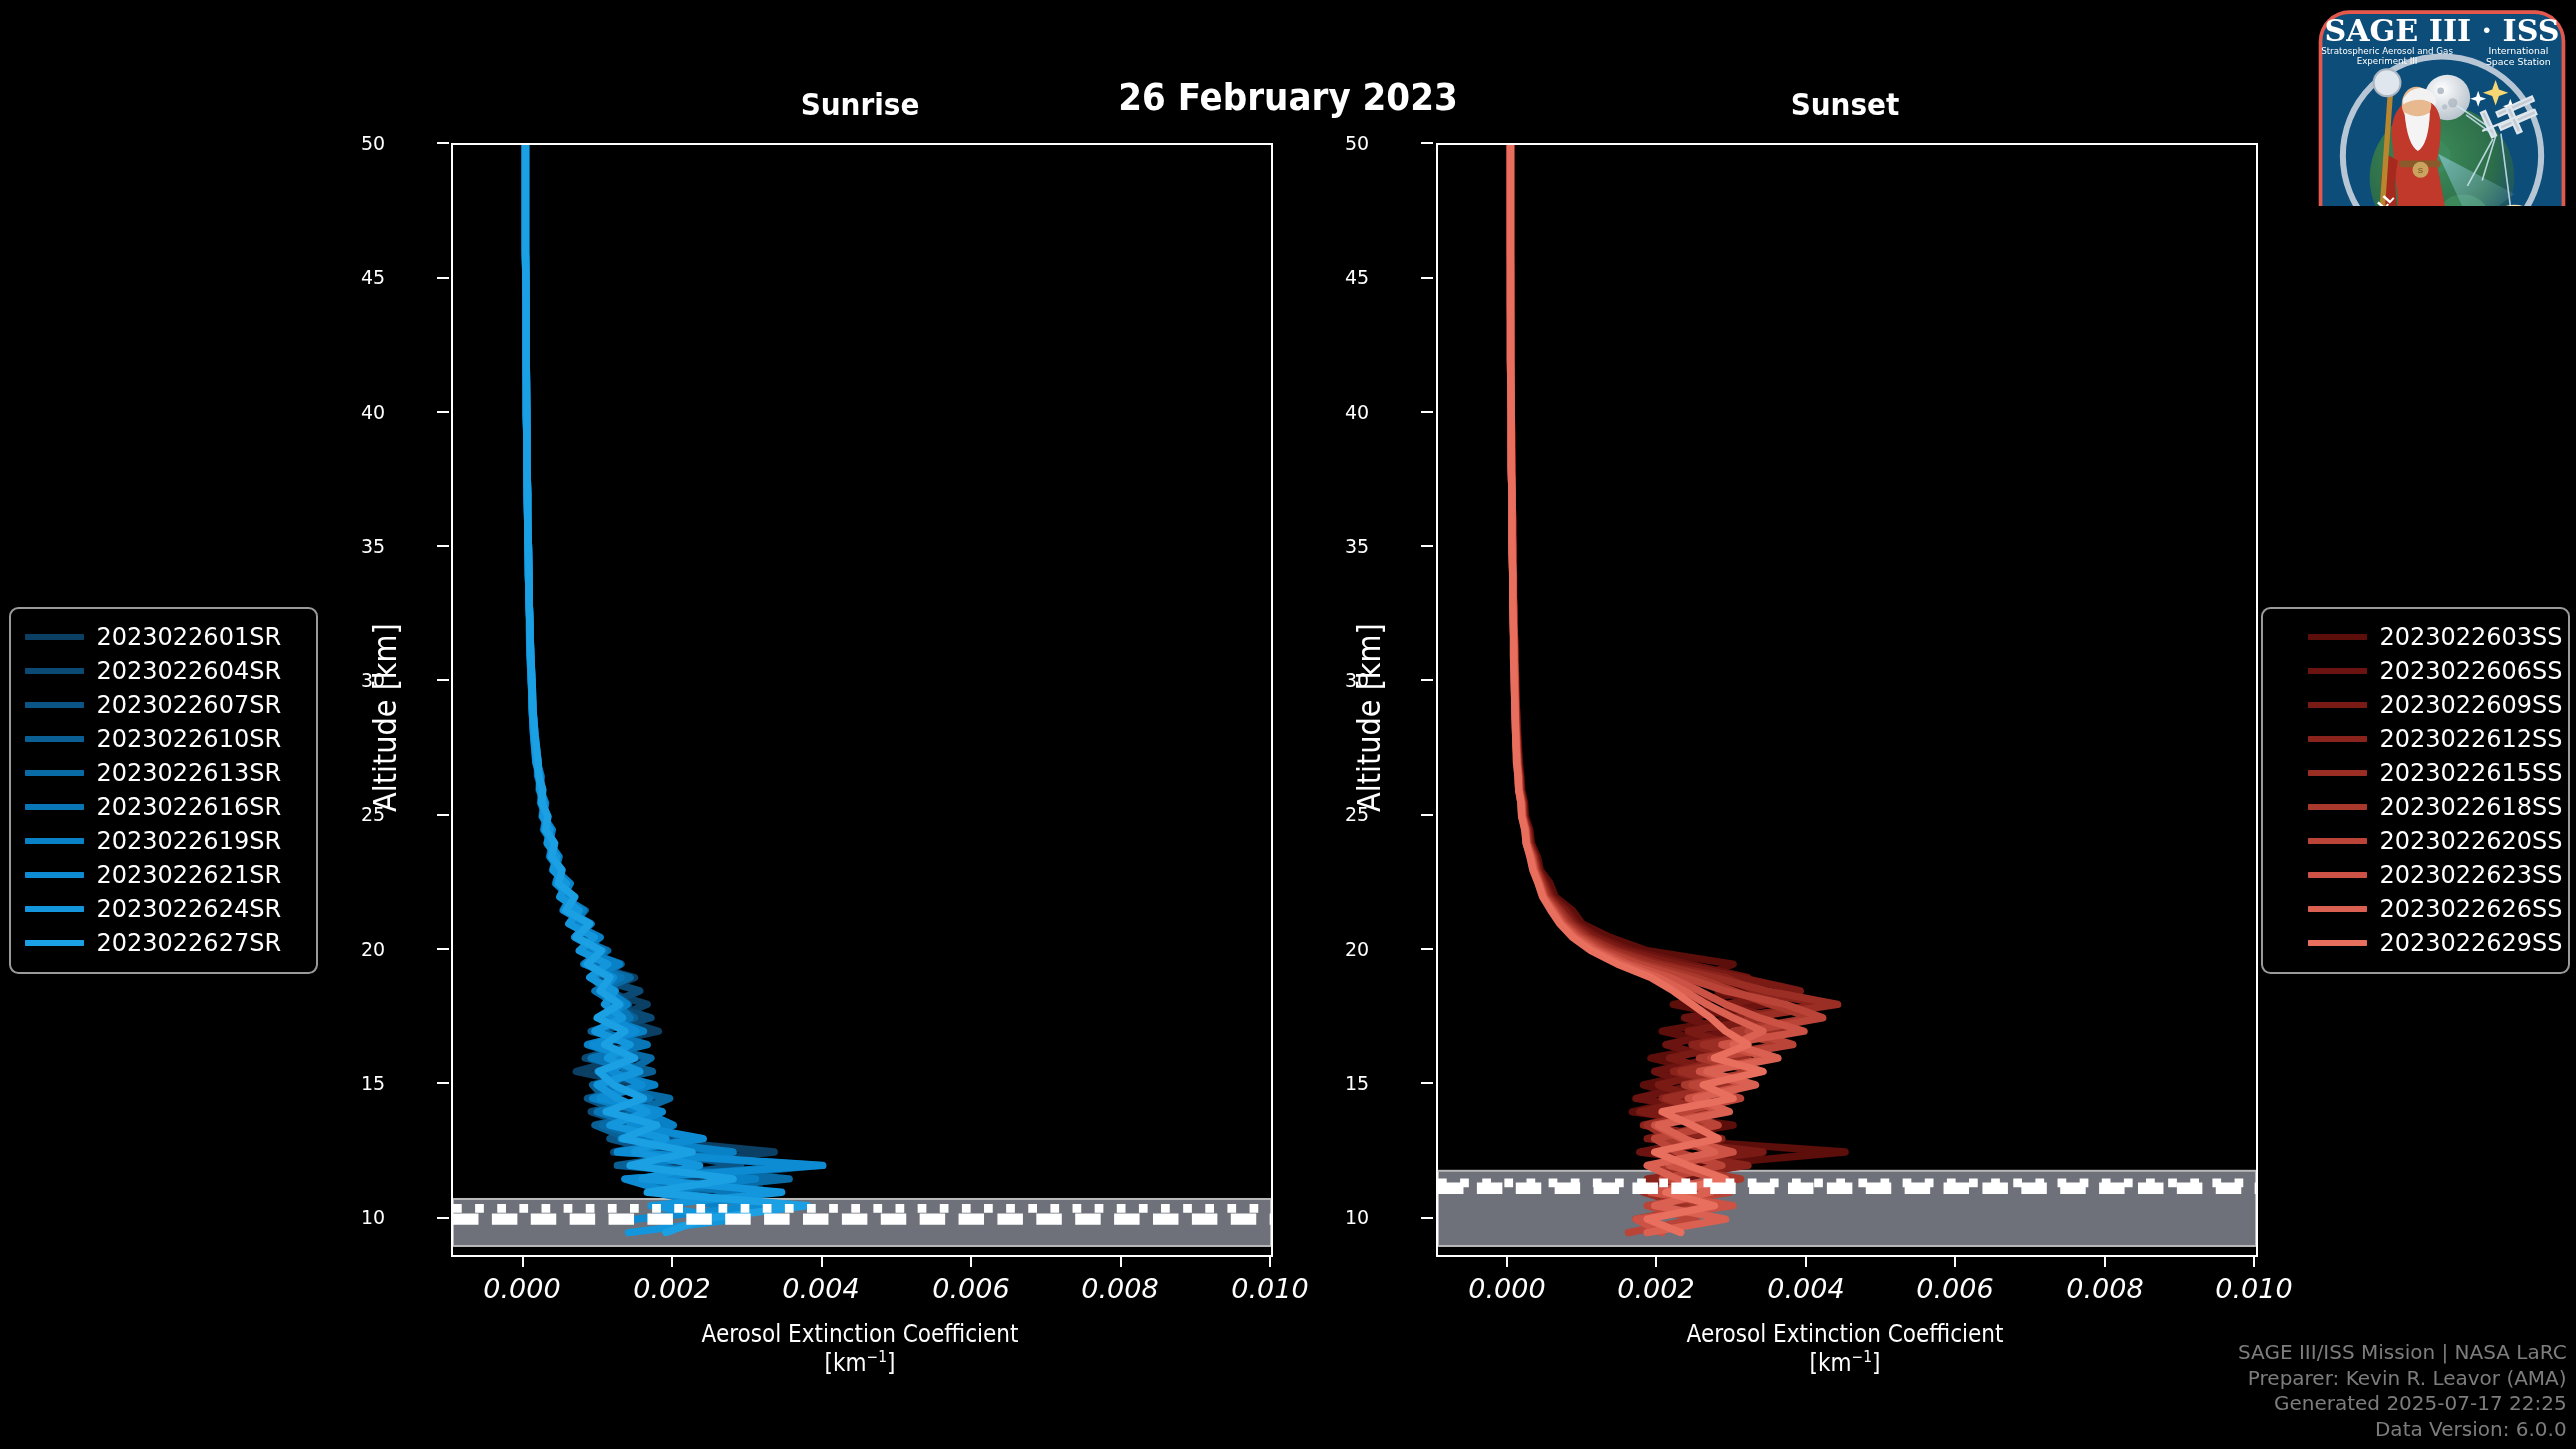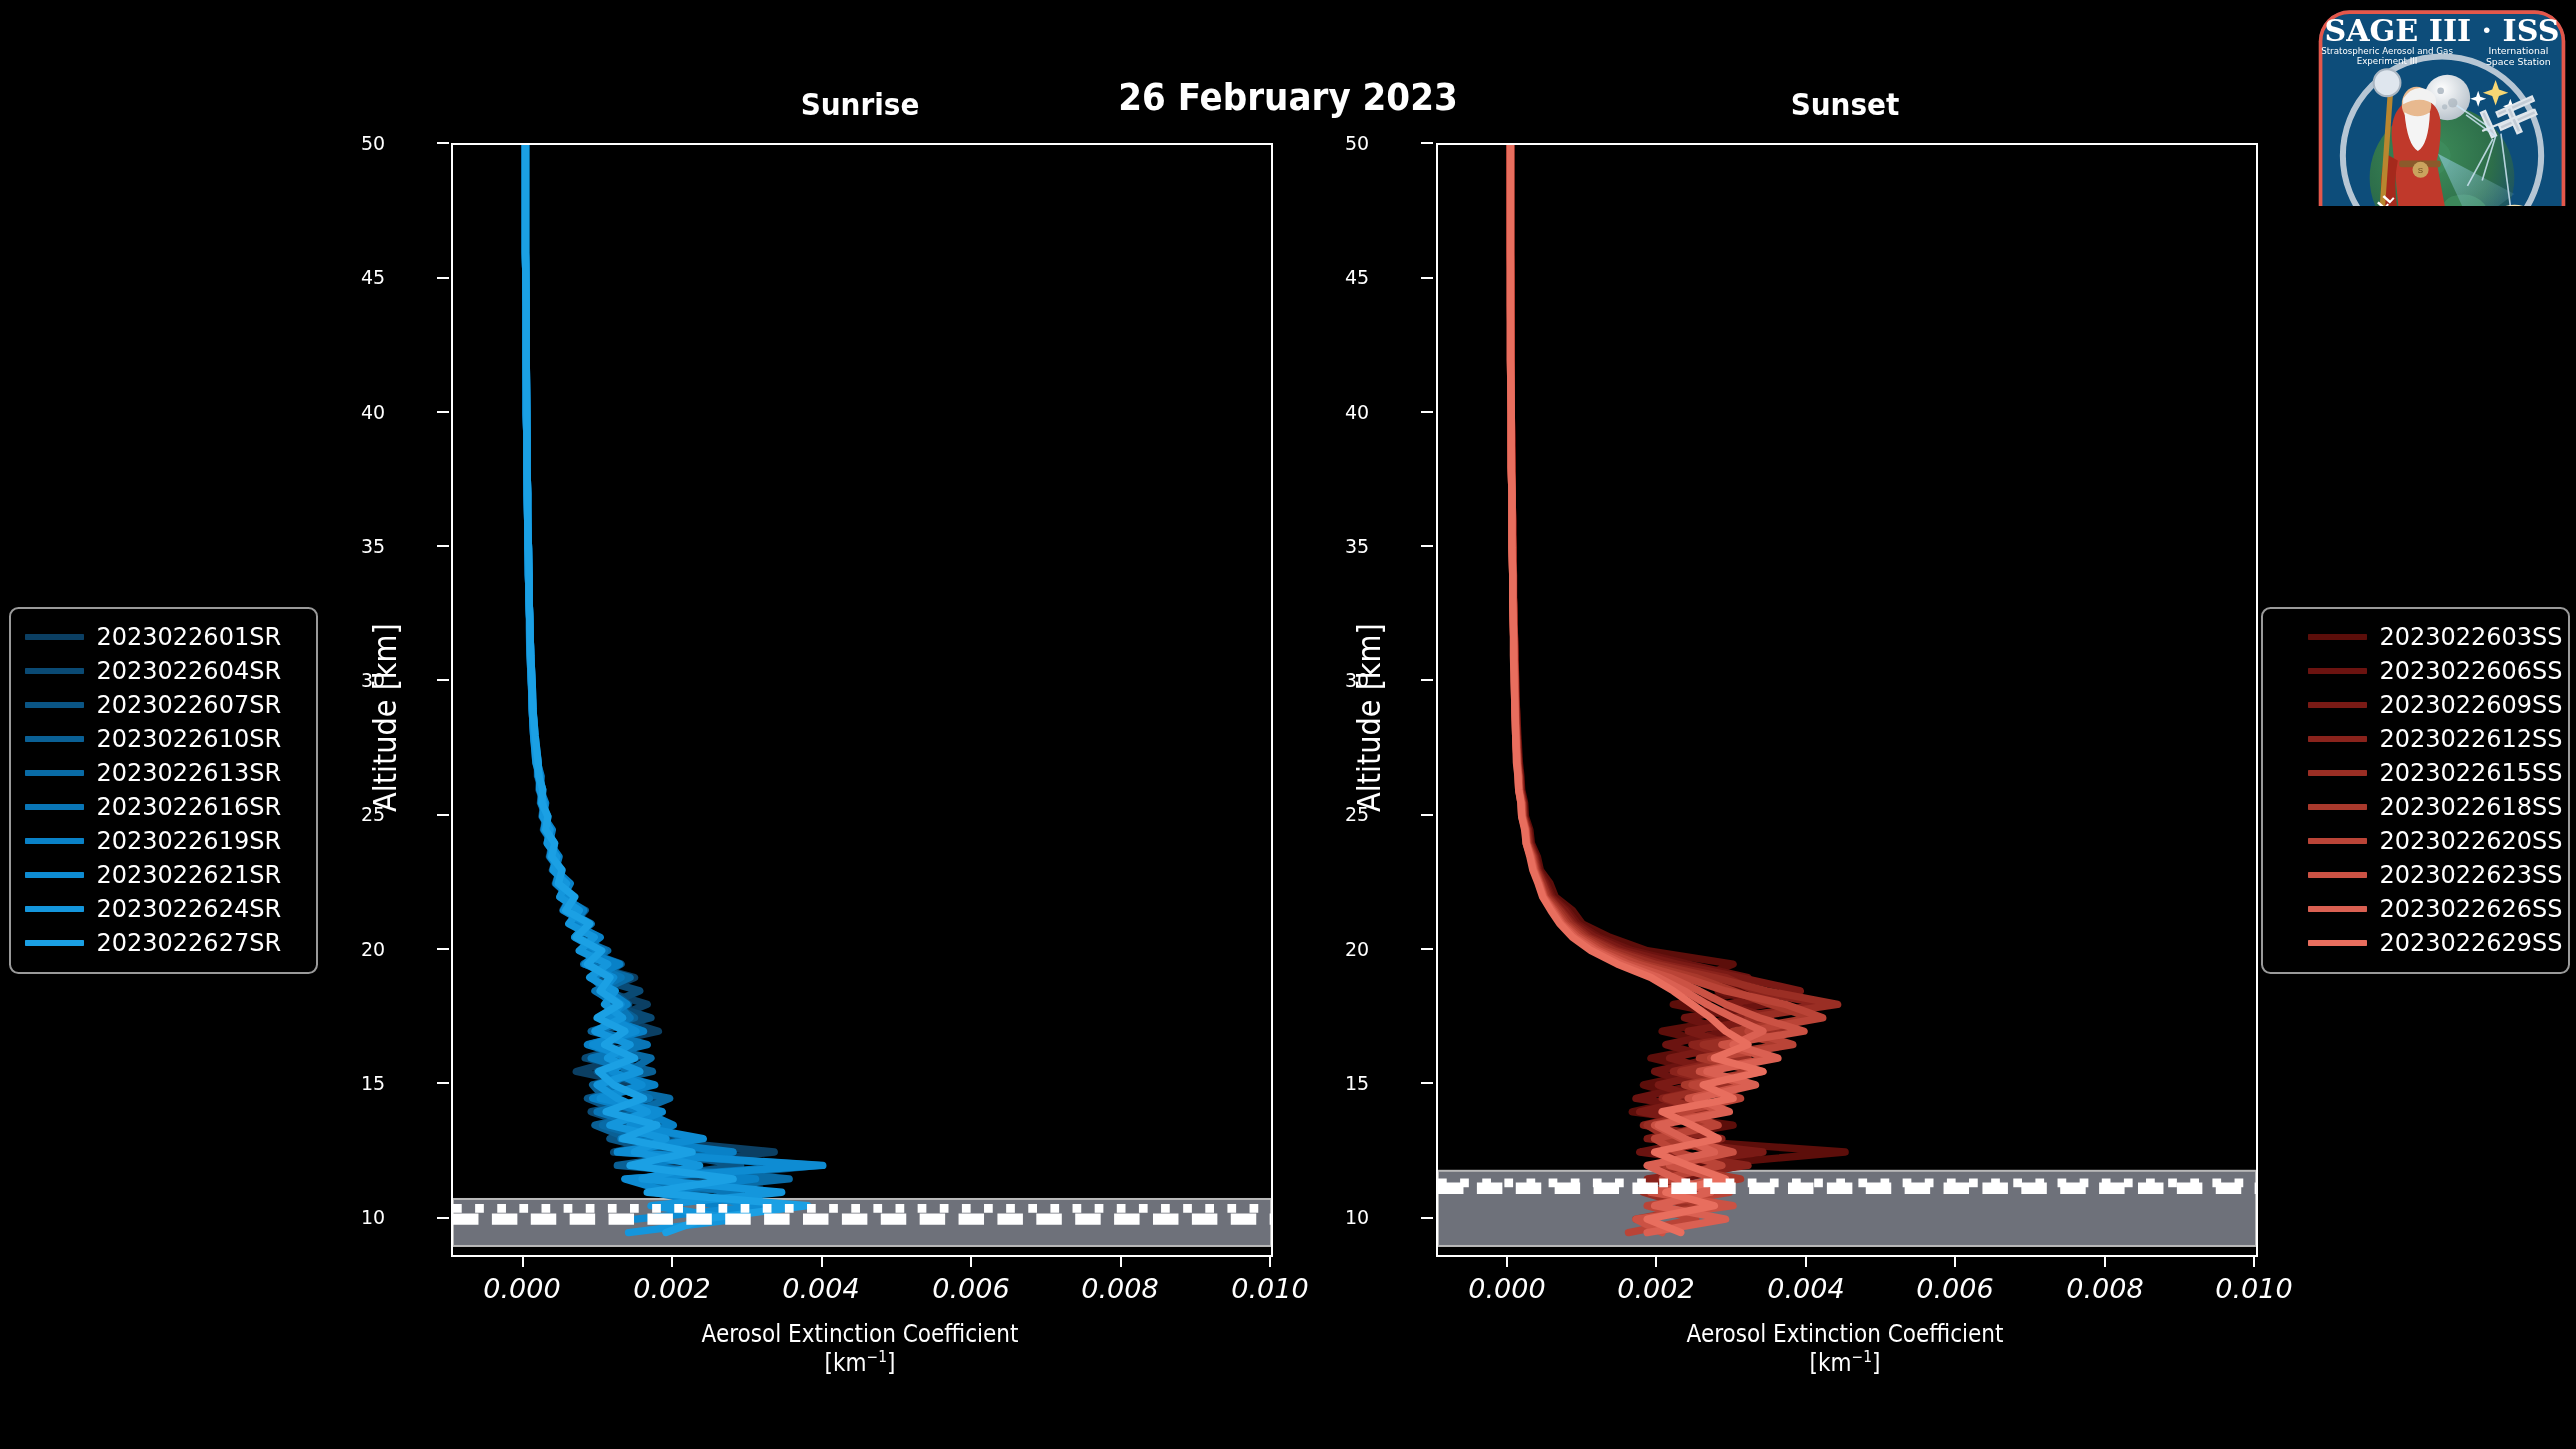--- a/index.html
+++ b/index.html
@@ -308,20 +308,26 @@
         <div class="legend-swatch" style="background: rgb(218, 96, 82);"></div>
         <div class="legend-label">2023022626SS</div>
       </div>
       <div class="legend-row">
         <div class="legend-swatch" style="background: rgb(232, 110, 94);"></div>
         <div class="legend-label">2023022629SS</div>
       </div>
     </div>
 
 
+  <div id="footer-credit">
+    <div>SAGE III/ISS Mission | NASA LaRC</div>
+    <div>Preparer: Kevin R. Leavor (AMA)</div>
+    <div>Generated 2025-07-17 22:25</div>
+    <div>Data Version: 6.0.0</div>
+  </div>
 
   <div id="mission-logo">
     <svg width="258" height="201" viewBox="0 0 384 300">
       <defs>
         <clipPath id="patchclip">
             <rect x="8" y="8" width="368" height="360" rx="46" ry="46"></rect>
           </clipPath>
         <radialGradient id="earthg" cx="40%" cy="35%" r="75%">
           <stop offset="0%" stop-color="#3f8f5a"></stop>
             <stop offset="60%" stop-color="#2d6e4a"></stop>

